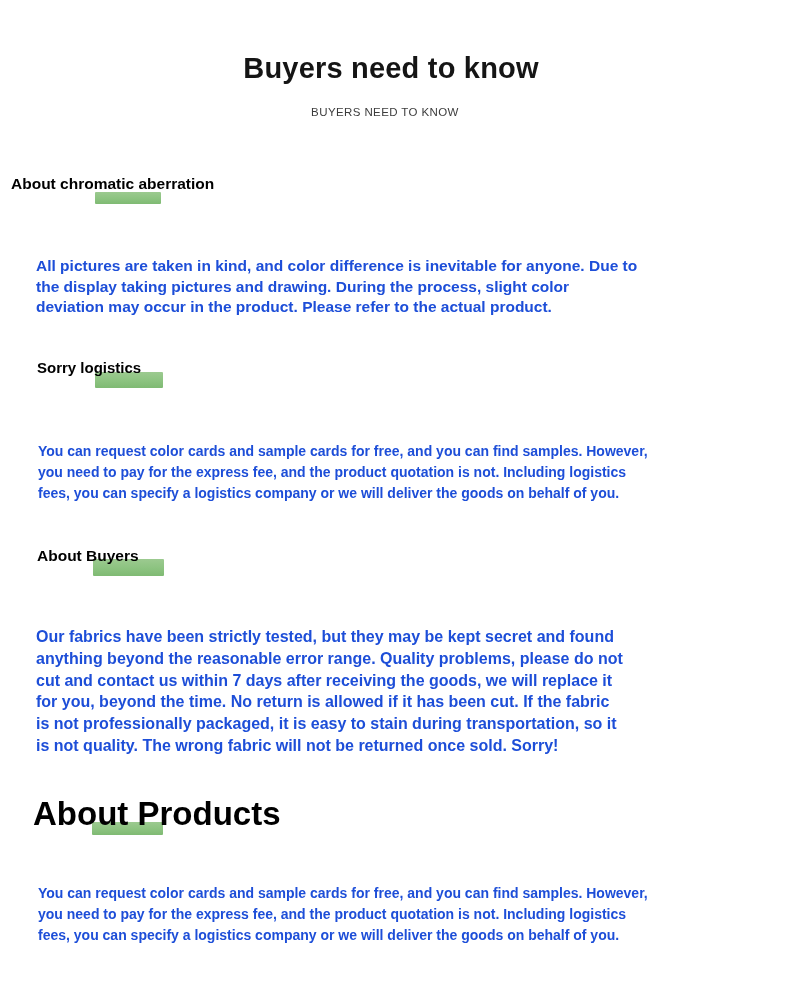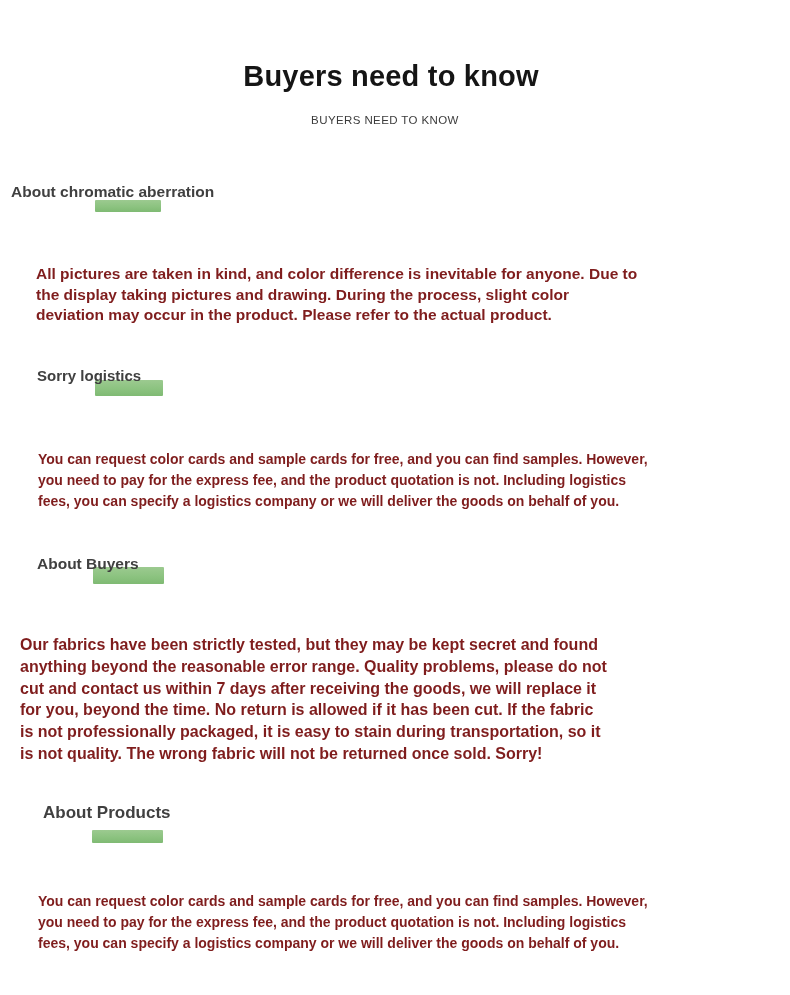--- a/index.html
+++ b/index.html
@@ -4,74 +4,74 @@
 <style>
   * { margin: 0; padding: 0; box-sizing: border-box; }
   html, body { background: #ffffff; }
   body {
     width: 790px;
     height: 995px;
     position: relative;
     font-family: "Liberation Sans", sans-serif;
     overflow: hidden;
   }
-  .abs { position: absolute; margin-top: 8px; }
+  .abs { position: absolute; }
 
   .title {
     top: 52px; left: 0; width: 782px;
     text-align: center;
     font-size: 29px;
     font-weight: bold;
     color: #151515;
     letter-spacing: 0.2px;
   }
   .subtitle {
     top: 106px; left: 0; width: 770px;
     text-align: center;
     font-size: 11.5px;
     font-weight: normal;
     color: #3c3c3c;
     letter-spacing: 0.4px;
   }
 
   .heading {
     font-weight: bold;
-    color: #404040;
+    color: #000000;
     z-index: 2;
     white-space: nowrap;
   }
   .hl {
     background: linear-gradient(180deg, #9cca90 0%, #8cc380 55%, #7fba73 100%);
     border-radius: 1px;
     z-index: 1;
   }
   .body {
     font-weight: bold;
-    color: #7f1d1d;
+    color: #1d4ed8;
     white-space: pre-line;
     z-index: 2;
   }
 
   
   .h1pos  { left: 11px;  top: 175px; font-size: 15.5px; }
   .hl1pos { left: 95px;  top: 192px; width: 66px; height: 12px; }
   .p1pos  { left: 36px;  top: 256px; width: 740px; font-size: 15.5px; line-height: 20.5px; }
 
   
   .h2pos  { left: 37px;  top: 359px; font-size: 15px; }
   .hl2pos { left: 95px;  top: 372px; width: 68px; height: 16px; }
   .p2pos  { left: 38px;  top: 441px; width: 740px; font-size: 14px; line-height: 21px; }
 
   
   .h3pos  { left: 37px;  top: 547px; font-size: 15.5px; }
   .hl3pos { left: 93px;  top: 559px; width: 71px; height: 17px; }
-  .p3pos  { left: 20px;  top: 626px; width: 748px; font-size: 16px; line-height: 21.8px; }
+  .p3pos  { left: 36px;  top: 626px; width: 748px; font-size: 16px; line-height: 21.8px; }
 
   
-  .h4pos  { left: 43px;  top: 795px; font-size: 17px; }
+  .h4pos  { left: 33px;  top: 795px; font-size: 33px; }
   .hl4pos { left: 92px;  top: 822px; width: 71px; height: 13px; }
   .p4pos  { left: 38px;  top: 883px; width: 740px; font-size: 14px; line-height: 21px; }
 </style>
 </head>
 <body>
 
 <div>
 
   <h1 class="abs title">Buyers need to know</h1>
 

